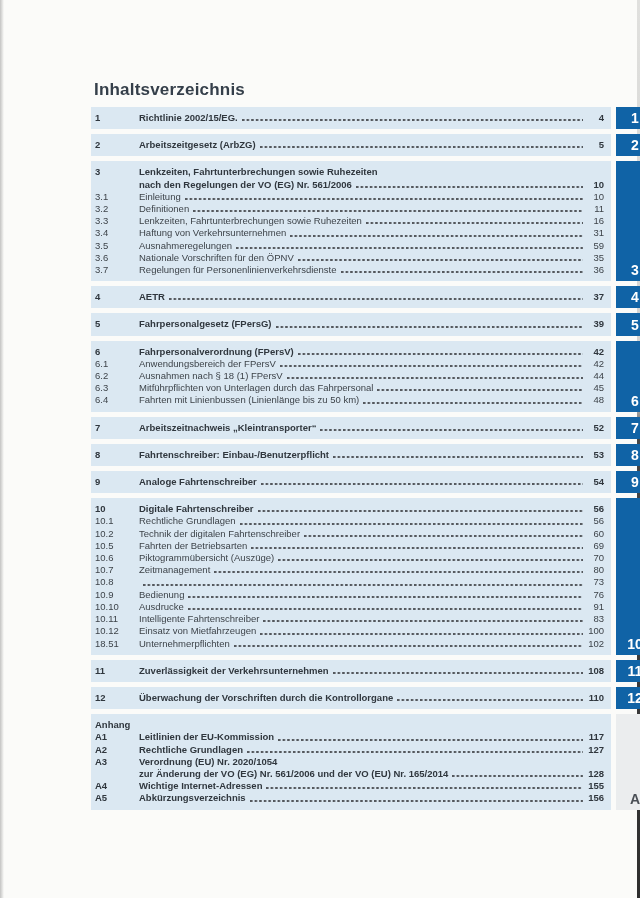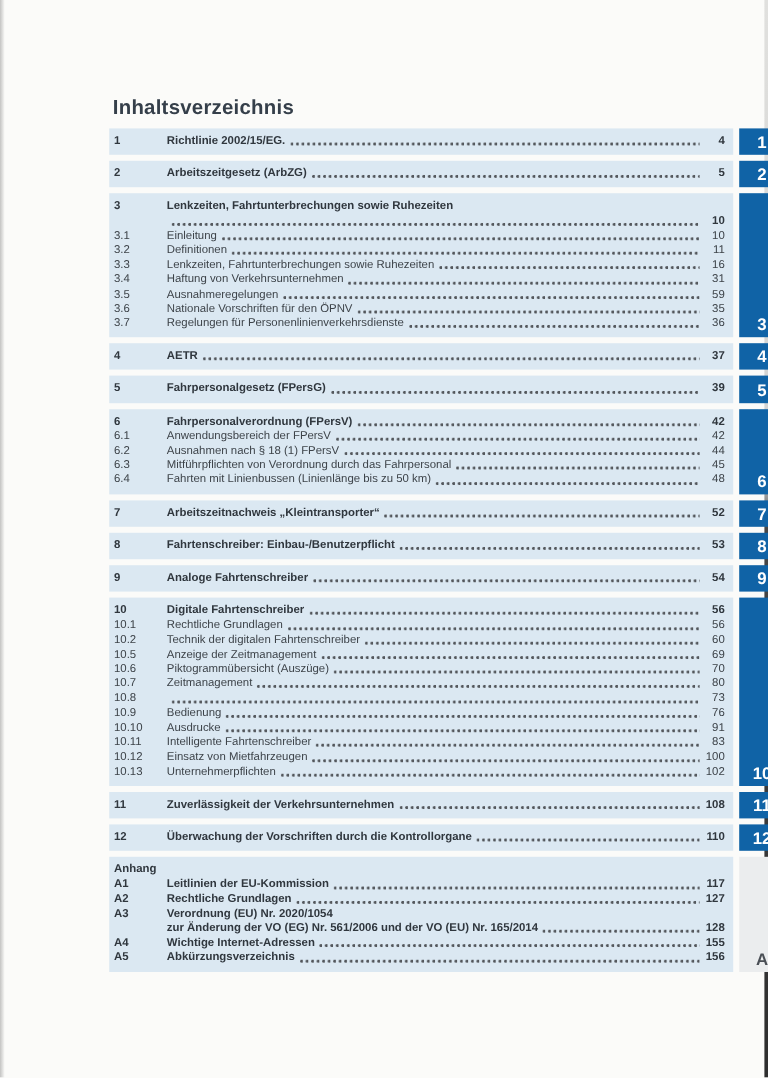--- a/index.html
+++ b/index.html
@@ -80,20 +80,21 @@
         <div class="tab">2</div>
       </div>
       <div class="group">
         <div class="band">
           <div class="row bold">
             <span class="num">3</span>
             <span class="text">Lenkzeiten, Fahrtunterbrechungen sowie Ruhezeiten</span>
           </div>
           <div class="row bold">
             <span class="num"></span>
+            <span class="text">nach den Regelungen der VO (EG) Nr. 561/2006</span>
             <span class="dots"></span>
             <span class="page-num">10</span>
           </div>
           <div class="row">
             <span class="num">3.1</span>
             <span class="text">Einleitung</span>
             <span class="dots"></span>
             <span class="page-num">10</span>
           </div>
           <div class="row">
@@ -172,21 +173,21 @@
             <span class="page-num">42</span>
           </div>
           <div class="row">
             <span class="num">6.2</span>
             <span class="text">Ausnahmen nach § 18 (1) FPersV</span>
             <span class="dots"></span>
             <span class="page-num">44</span>
           </div>
           <div class="row">
             <span class="num">6.3</span>
-            <span class="text">Mitführpflichten von Verordnung durch das Fahrpersonal</span>
+            <span class="text">Mitführpflichten von Unterlagen durch das Fahrpersonal</span>
             <span class="dots"></span>
             <span class="page-num">45</span>
           </div>
           <div class="row">
             <span class="num">6.4</span>
             <span class="text">Fahrten mit Linienbussen (Linienlänge bis zu 50 km)</span>
             <span class="dots"></span>
             <span class="page-num">48</span>
           </div>
         </div>
@@ -240,21 +241,21 @@
             <span class="page-num">56</span>
           </div>
           <div class="row">
             <span class="num">10.2</span>
             <span class="text">Technik der digitalen Fahrtenschreiber</span>
             <span class="dots"></span>
             <span class="page-num">60</span>
           </div>
           <div class="row">
             <span class="num">10.5</span>
-            <span class="text">Anzeige der Zeitmanagement</span>
+            <span class="text">Fahrten der Betriebsarten</span>
             <span class="dots"></span>
             <span class="page-num">69</span>
           </div>
           <div class="row">
             <span class="num">10.6</span>
             <span class="text">Piktogrammübersicht (Auszüge)</span>
             <span class="dots"></span>
             <span class="page-num">70</span>
           </div>
           <div class="row">
@@ -286,21 +287,21 @@
             <span class="dots"></span>
             <span class="page-num">83</span>
           </div>
           <div class="row">
             <span class="num">10.12</span>
             <span class="text">Einsatz von Mietfahrzeugen</span>
             <span class="dots"></span>
             <span class="page-num">100</span>
           </div>
           <div class="row">
-            <span class="num">10.13</span>
+            <span class="num">18.51</span>
             <span class="text">Unternehmerpflichten</span>
             <span class="dots"></span>
             <span class="page-num">102</span>
           </div>
         </div>
         <div class="tab">10</div>
       </div>
       <div class="group">
         <div class="band">
           <div class="row bold">

